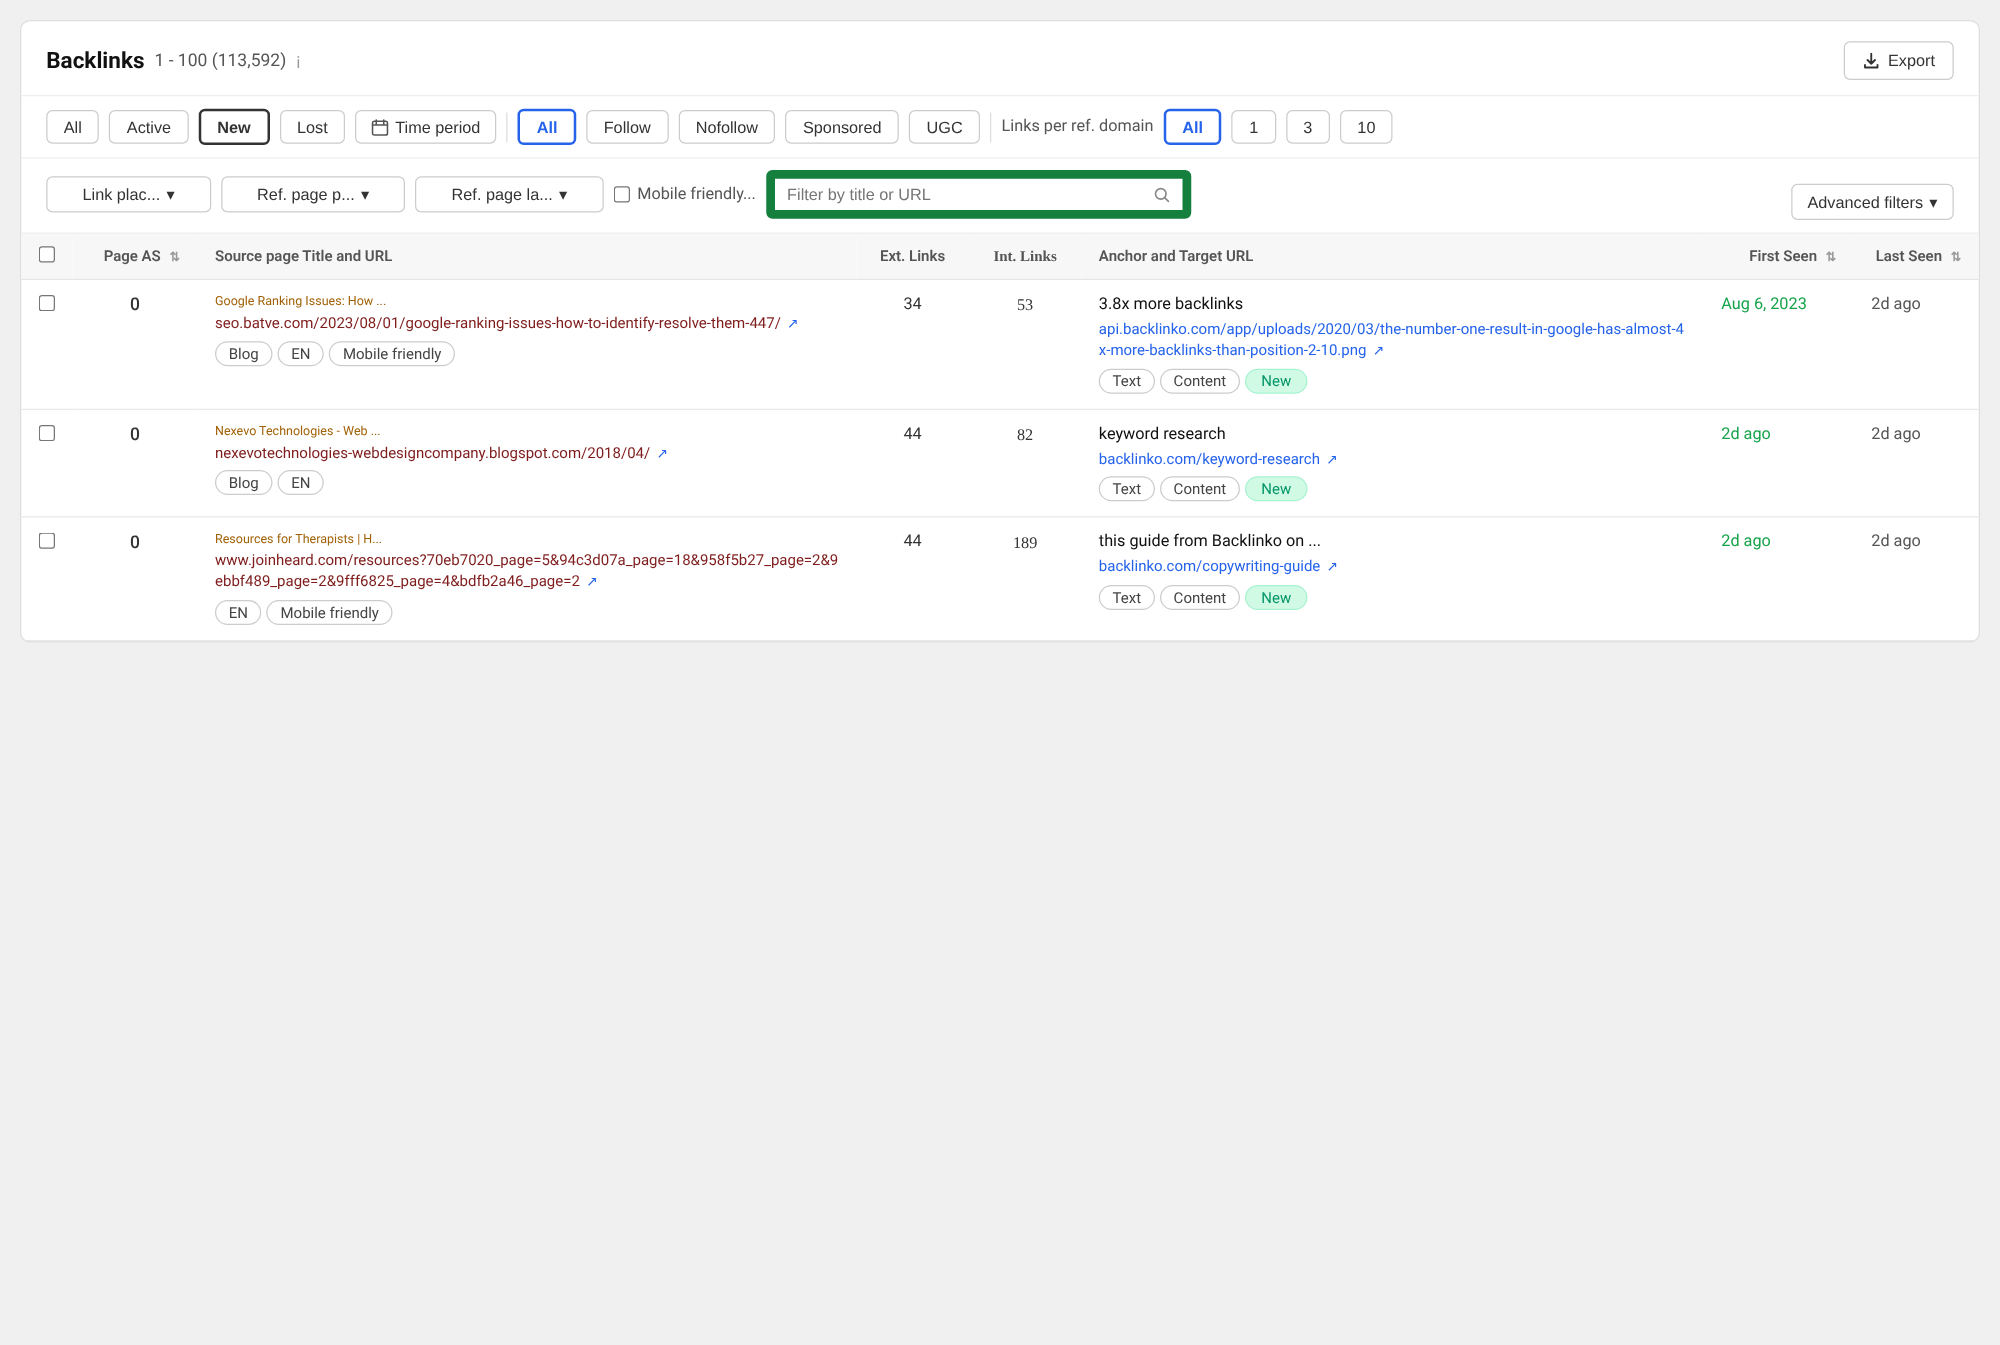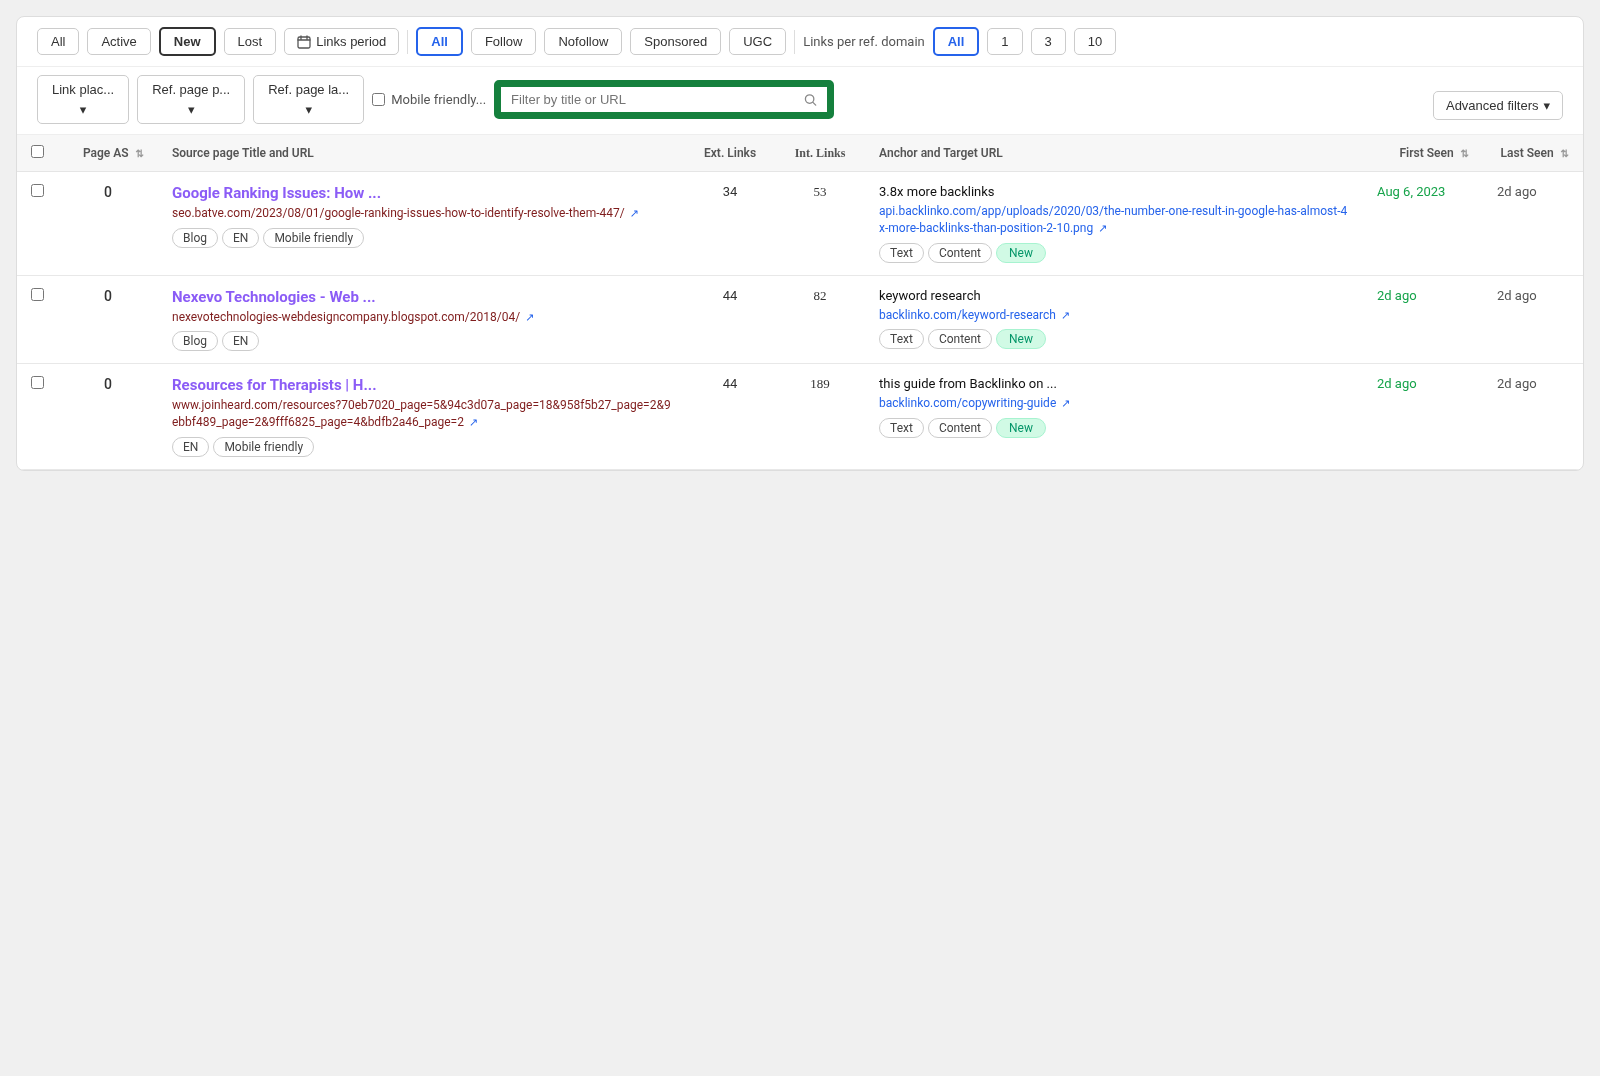--- a/index.html
+++ b/index.html
@@ -107,28 +107,27 @@
       align-items: center;
       gap: 8px;
       padding: 8px 20px 10px;
       border-bottom: 1px solid #eee;
       flex-wrap: wrap;
     }
     .dropdown-btn {
       display: flex;
       align-items: center;
       gap: 5px;
-      padding: 6px 14px;
+      padding: 6px 28px;
       border: 1px solid #ccc;
       border-radius: 5px;
       background: #fff;
       cursor: pointer;
       font-size: 13px;
       color: #333;
-      flex-direction: column;
     }
     .mobile-friendly-check {
       display: flex;
       align-items: center;
       gap: 6px;
       font-size: 13px;
       color: #555;
     }
     .search-box {
       display: flex;
@@ -200,24 +199,24 @@
     td.number {
       text-align: center;
       color: #333;
     }
     .page-as-val {
       font-size: 14px;
       font-weight: 500;
       color: #333;
     }
     .source-title {
-      font-weight: 700;
-      color: #8b5cf6;
+      font-weight: 400;
+      color: #a16207;
       margin-bottom: 3px;
-      font-size: 15px;
+      font-size: 10px;
     }
     .source-url {
       color: #2563eb;
       font-size: 12px;
       line-height: 1.4;
       word-break: break-all;
       margin-bottom: 6px;
     }
     .source-url a {
       color: #7f1d1d;
@@ -286,33 +285,46 @@
     .col-int { width: 90px; text-align: center; font-family: Liberation Serif, serif; }
     .col-anchor { min-width: 300px; }
     .col-first { width: 120px; }
     .col-last { width: 100px; }
   </style>
 </head>
 <body>
 
 <div class="container">
 
+  <div class="header">
+    <div class="header-left">
+      <span class="header-title">Backlinks</span>
+      <span class="header-count">1 - 100 (113,592)</span>
+      <span class="info-icon">ℹ</span>
+    </div>
+    <button class="export-btn">
+      <svg width="14" height="14" viewBox="0 0 14 14" fill="none">
+        <path d="M7 1v8M4 6l3 3 3-3M2 10v2h10v-2" stroke="#333" stroke-width="1.5" stroke-linecap="round" stroke-linejoin="round"></path>
+      </svg>
+      <span>Export</span>
+    </button>
+  </div>
 
   <div class="toolbar-row">
     <button class="tab-btn">All</button>
     <button class="tab-btn">Active</button>
     <button class="tab-btn active">New</button>
     <button class="tab-btn">Lost</button>
 
     <button class="time-period-btn">
       <svg width="14" height="14" viewBox="0 0 14 14" fill="none">
         <rect x="1" y="2" width="12" height="11" rx="1.5" stroke="#555" stroke-width="1.3"></rect>
         <path d="M1 5h12M4 1v3M10 1v3" stroke="#555" stroke-width="1.3" stroke-linecap="round"></path>
       </svg>
-      <span>Links period</span>
+      <span>Time period</span>
     </button>
 
     <div class="divider-v"></div>
 
     <button class="tab-btn active-blue">All</button>
     <button class="tab-btn">Follow</button>
     <button class="tab-btn">Nofollow</button>
     <button class="tab-btn">Sponsored</button>
     <button class="tab-btn">UGC</button>
 

